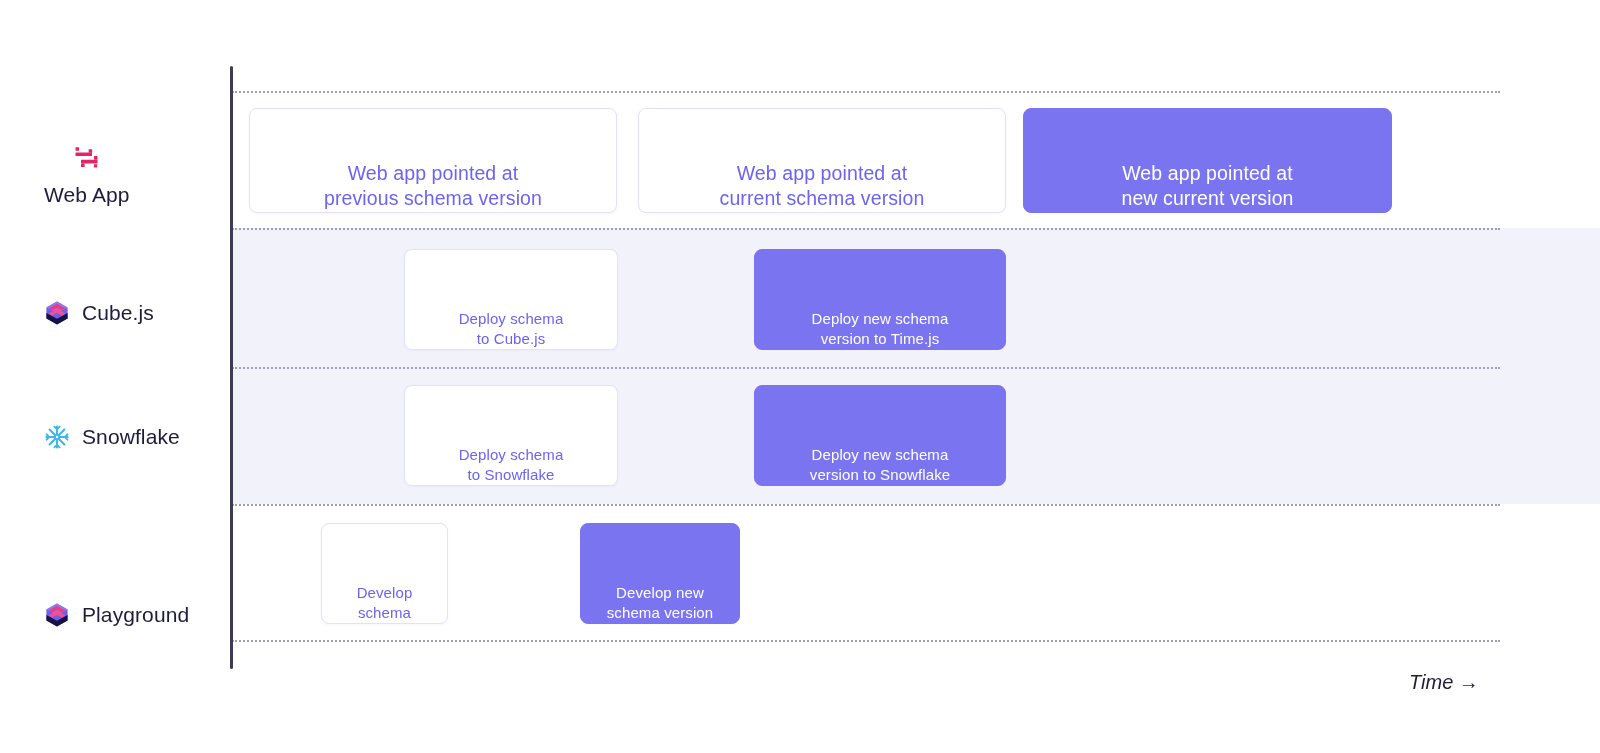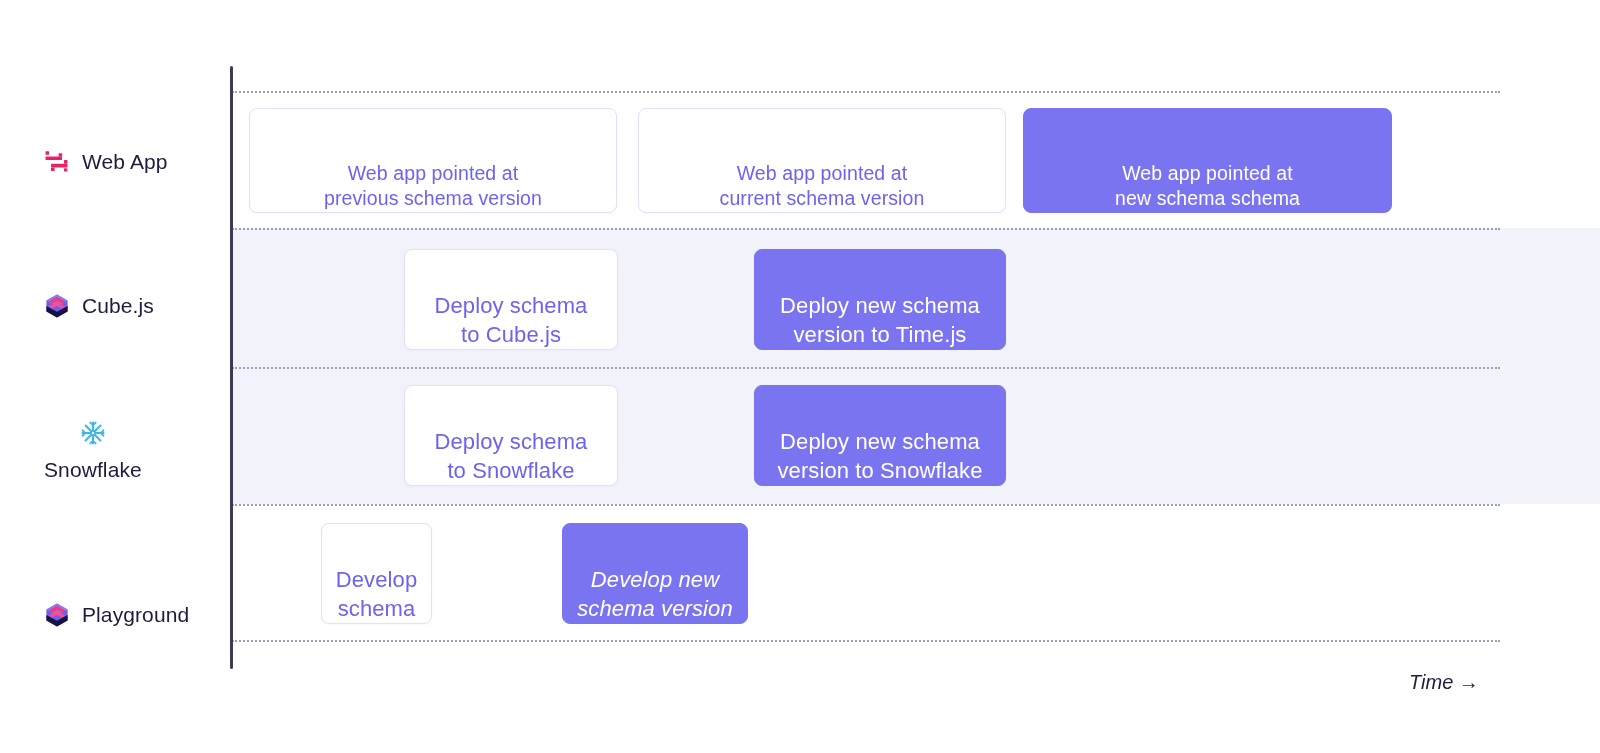--- a/index.html
+++ b/index.html
@@ -88,21 +88,21 @@
     border: 1.5px solid #e2e0fa;
     color: #6c63f1;
     box-shadow: 0 1px 3px rgba(109,99,241,.05);
   }
   .card.filled {
     background: #7b74f0;
     color: #ffffff;
     border: 1.5px solid #7b74f0;
   }
   .card.sz-lg  { font-size: 19.5px; }
-  .card.sz-md  { font-size: 22px; }
+  .card.sz-md  { font-size: 15px; }
 
   
   .time-caption {
     position: absolute;
     font-size: 20px;
     color: #1e1b3c;
     white-space: nowrap;
     font-style: italic;
   }
 </style>
@@ -117,47 +117,47 @@
   <div class="band plain" style="top:504px; height:136px;"></div>
 
   <div class="sep" style="top:91px;"></div>
   <div class="sep" style="top:228px;"></div>
   <div class="sep" style="top:367px;"></div>
   <div class="sep" style="top:504px;"></div>
   <div class="sep" style="top:640px;"></div>
 
   <div class="axis"></div>
 
-  <div class="legend-item" style="top:145px;">
+  <div class="legend-item" style="top:145px;flex-direction:column;">
     <svg class="legend-icon" viewBox="0 0 26 26" aria-hidden="true">
       <g fill="#e3246b">
         <rect x="1.5" y="7.5" width="16.5" height="3.6" rx="0.6"></rect>
         <rect x="14.6" y="4.2" width="3.6" height="3.6" rx="0.6"></rect>
         <rect x="1.5" y="2.2" width="3.6" height="3.6" rx="0.6"></rect>
         <rect x="7.0" y="14.8" width="16.5" height="3.6" rx="0.6"></rect>
         <rect x="7.0" y="18.4" width="3.6" height="3.6" rx="0.6"></rect>
         <rect x="19.9" y="11.1" width="3.6" height="3.6" rx="0.6"></rect>
         <rect x="19.9" y="19.2" width="3.4" height="3.4" rx="0.6"></rect>
       </g>
     </svg>
     <span class="legend-label">Web App</span>
   </div>
 
-  <div class="legend-item" style="top:289px;">
+  <div class="legend-item" style="top:296px;">
     <svg class="legend-icon" viewBox="0 0 26 26" aria-hidden="true">
       <polygon points="13,1.6 23.6,7.4 23.6,18.6 13,24.4 2.4,18.6 2.4,7.4" fill="#6e5ef0"></polygon>
       <polygon points="13,1.6 23.6,7.4 13,13.2 2.4,7.4" fill="#8a7bf5"></polygon>
       <path d="M13,24.4 L2.4,18.6 L2.4,13.0 L13,18.8 L23.6,13.0 L23.6,18.6 Z" fill="#151342"></path>
       <path d="M4.6,8.4 L13,3.8 L21.4,8.4 L17.8,10.4 L13,7.8 L8.2,10.4 Z" fill="#f0397f"></path>
       <path d="M4.6,13.4 L13,8.8 L21.4,13.4 L17.8,15.4 L13,12.8 L8.2,15.4 Z" fill="#f74f8d"></path>
     </svg>
     <span class="legend-label">Cube.js</span>
   </div>
 
-  <div class="legend-item" style="top:420px;flex-direction:column;">
+  <div class="legend-item" style="top:420px;">
     <svg class="legend-icon" viewBox="0 0 26 26" aria-hidden="true">
       <g stroke="#3eb6e8" stroke-width="2.1" stroke-linecap="round">
         <line x1="13" y1="2.5" x2="13" y2="23.5"></line>
         <line x1="2.5" y1="13" x2="23.5" y2="13"></line>
         <line x1="5.6" y1="5.6" x2="20.4" y2="20.4"></line>
         <line x1="20.4" y1="5.6" x2="5.6" y2="20.4"></line>
       </g>
       <g stroke="#3eb6e8" stroke-width="1.9" stroke-linecap="round">
         <line x1="13" y1="5.0" x2="10.3" y2="2.6"></line>
           <line x1="13" y1="5.0" x2="15.7" y2="2.6"></line>
@@ -195,21 +195,21 @@
   <div class="card outline sz-lg" style="left:638px; top:108px; width:368px; height:105px;">
     <span class="card-text">
       <span>Web app pointed at</span><br>
       <span>current schema version</span>
     </span>
   </div>
 
   <div class="card filled sz-lg" style="left:1023px; top:108px; width:369px; height:105px;">
     <span class="card-text">
       <span>Web app pointed at</span><br>
-      <span>new schema schema</span>
+      <span>new current version</span>
     </span>
   </div>
 
   <div class="card outline sz-md" style="left:404px; top:249px; width:214px; height:101px;">
     <span class="card-text">
       <span>Deploy schema</span><br>
       <span>to Cube.js</span>
     </span>
   </div>
 
@@ -227,28 +227,28 @@
     </span>
   </div>
 
   <div class="card filled sz-md" style="left:754px; top:385px; width:252px; height:101px;">
     <span class="card-text">
       <span>Deploy new schema</span><br>
       <span>version to Snowflake</span>
     </span>
   </div>
 
-  <div class="card outline sz-md" style="left:321px; top:523px; width:111px; height:101px;">
+  <div class="card outline sz-md" style="left:321px; top:523px; width:127px; height:101px;">
     <span class="card-text">
       <span>Develop</span><br>
       <span>schema</span>
     </span>
   </div>
 
-  <div class="card filled sz-md" style="left:562px; top:523px; width:186px; height:101px;font-style:italic;">
+  <div class="card filled sz-md" style="left:580px; top:523px; width:160px; height:101px;">
     <span class="card-text">
       <span>Develop new</span><br>
       <span>schema version</span>
     </span>
   </div>
 
   <div class="time-caption" style="left:1409px; top:671px;">Time →</div>
 
 </div>
 

